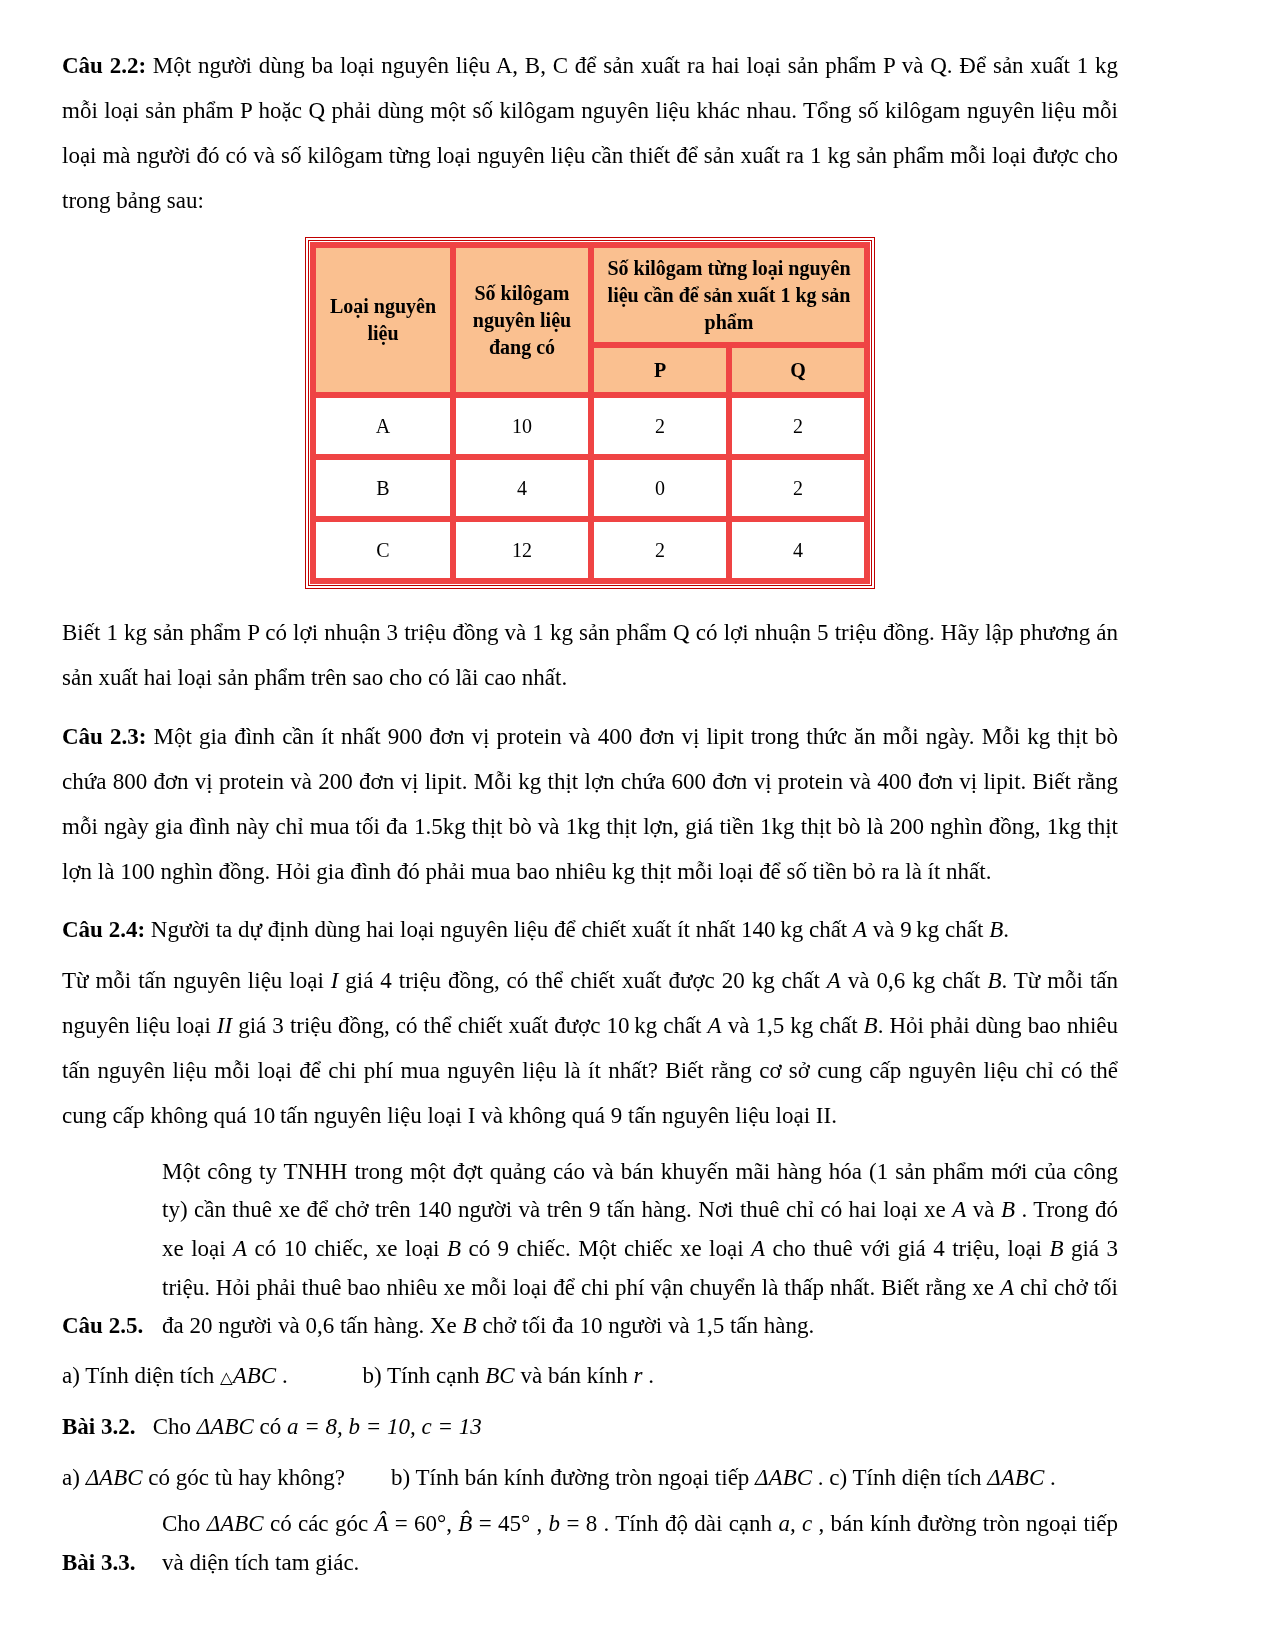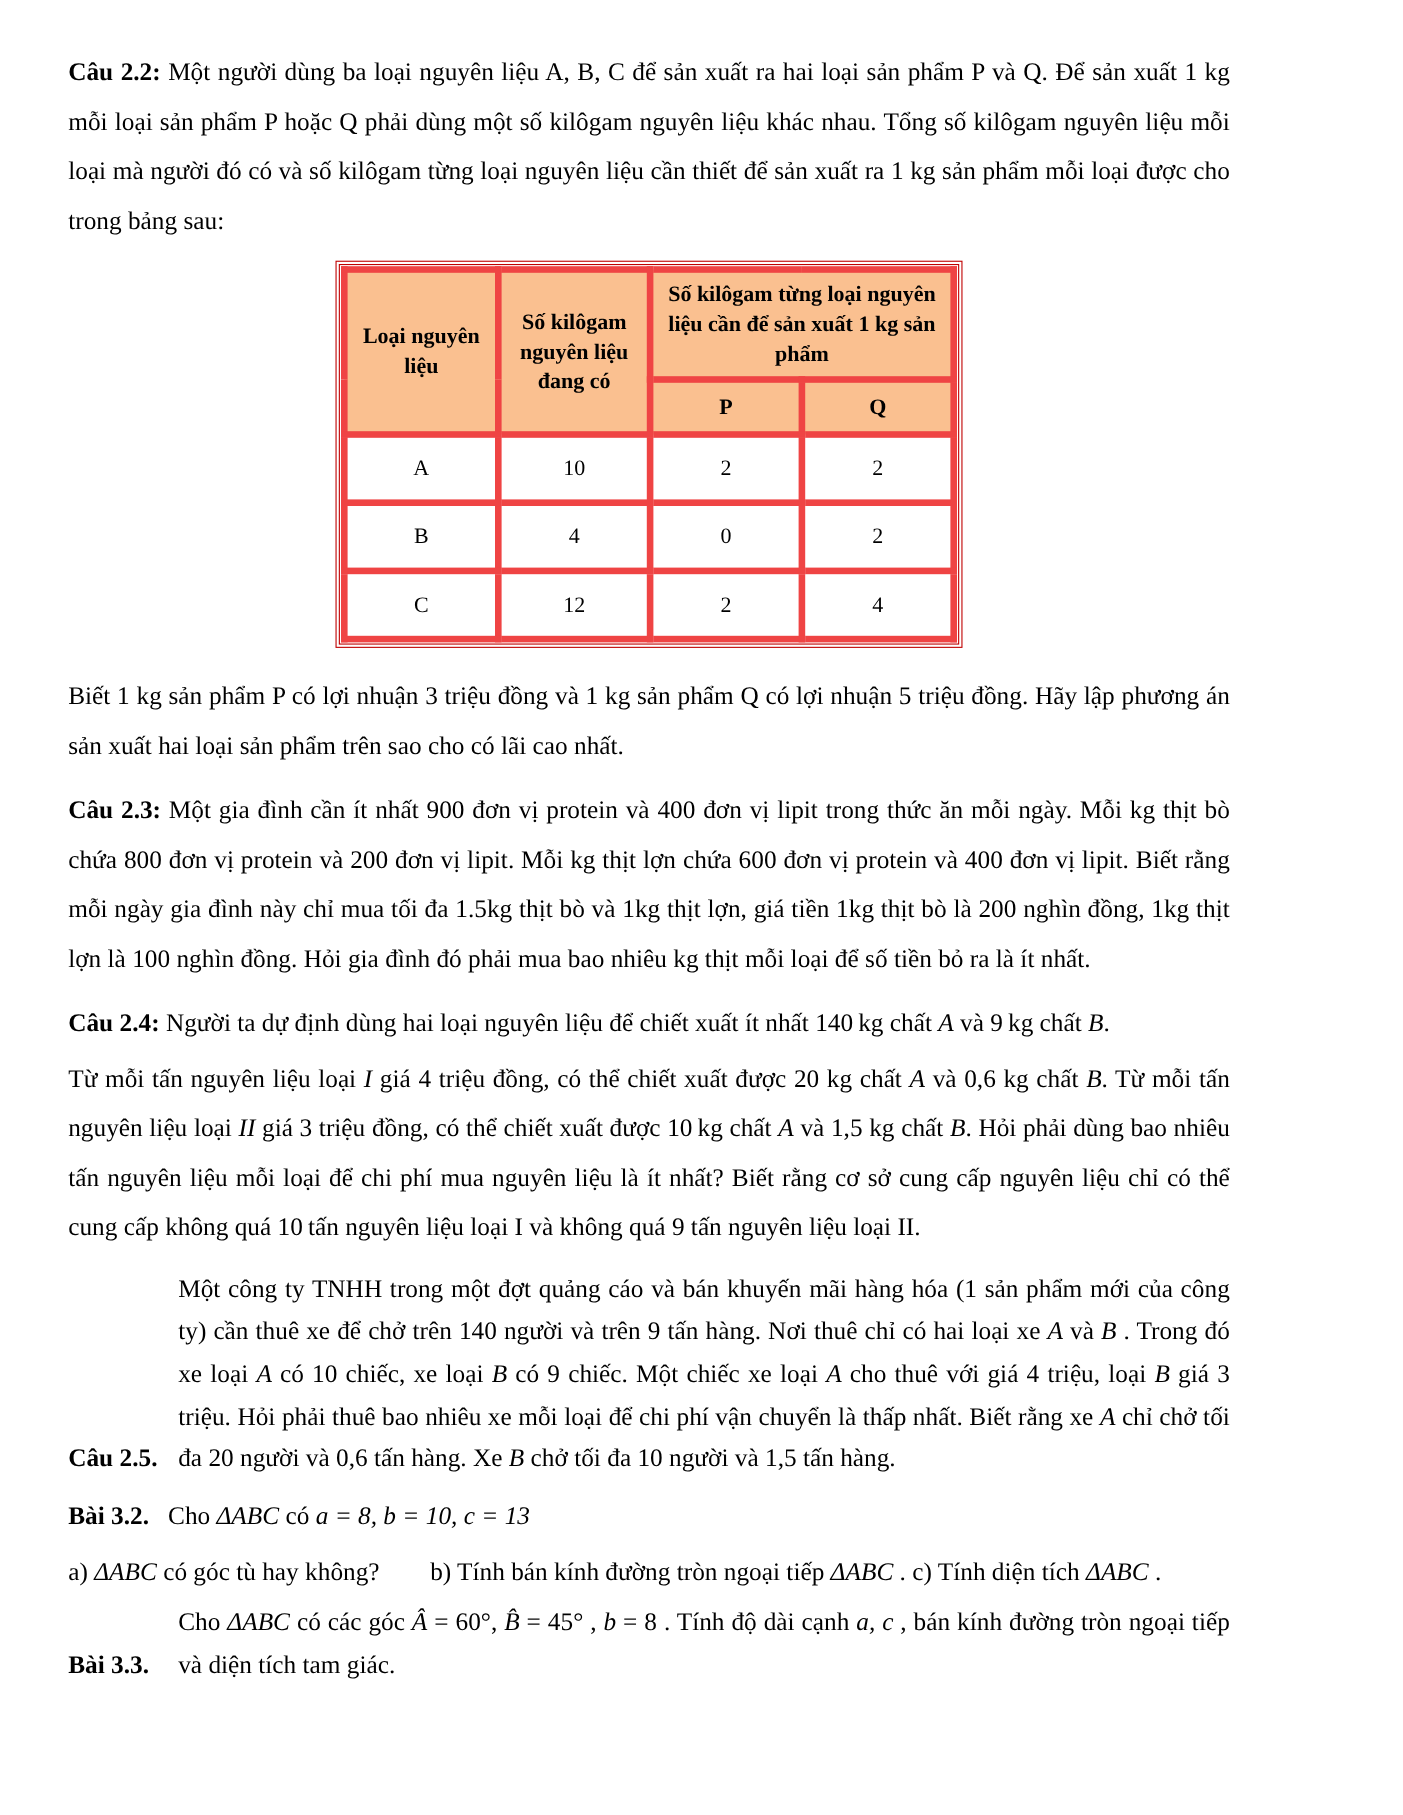--- a/index.html
+++ b/index.html
@@ -130,20 +130,21 @@
 
   <p class="para" style="margin-bottom:6px"><span class="b">Câu 2.4:</span><span> Người ta dự định dùng hai loại nguyên liệu để chiết xuất ít nhất 140 kg chất </span><span class="i">A</span><span> và 9 kg chất </span><span class="i">B</span><span>.</span></p>
 
   <p class="para"><span>Từ mỗi tấn nguyên liệu loại </span><span class="i">I</span><span> giá 4 triệu đồng, có thể chiết xuất được 20 kg chất </span><span class="i">A</span><span> và 0,6 kg chất </span><span class="i">B</span><span>. Từ mỗi tấn nguyên liệu loại </span><span class="i">II</span><span> giá 3 triệu đồng, có thể chiết xuất được 10 kg chất </span><span class="i">A</span><span> và 1,5 kg chất </span><span class="i">B</span><span>. Hỏi phải dùng bao nhiêu tấn nguyên liệu mỗi loại để chi phí mua nguyên liệu là ít nhất? Biết rằng cơ sở cung cấp nguyên liệu chỉ có thể cung cấp không quá 10 tấn nguyên liệu loại I và không quá 9 tấn nguyên liệu loại II.</span></p>
 
   <div class="hang">
     <div class="hang-label">Câu 2.5.</div>
     <div class="hang-body"><span>Một công ty TNHH trong một đợt quảng cáo và bán khuyến mãi hàng hóa (1 sản phẩm mới của công ty) cần thuê xe để chở trên 140 người và trên 9 tấn hàng. Nơi thuê chỉ có hai loại xe </span><span class="i">A</span><span> và </span><span class="i">B</span><span> . Trong đó xe loại </span><span class="i">A</span><span> có 10 chiếc, xe loại </span><span class="i">B</span><span> có 9 chiếc. Một chiếc xe loại </span><span class="i">A</span><span> cho thuê với giá 4 triệu, loại </span><span class="i">B</span><span> giá 3 triệu. Hỏi phải thuê bao nhiêu xe mỗi loại để chi phí vận chuyển là thấp nhất. Biết rằng xe </span><span class="i">A</span><span> chỉ chở tối đa 20 người và 0,6 tấn hàng. Xe </span><span class="i">B</span><span> chở tối đa 10 người và 1,5 tấn hàng.</span></div>
   </div>
 
+  <p class="para tight"><span>a) Tính diện tích </span><span class="small">△</span><span class="i">ABC</span><span> .&nbsp;&nbsp;&nbsp;&nbsp;&nbsp;&nbsp;&nbsp;&nbsp;&nbsp;&nbsp;&nbsp;&nbsp;&nbsp;b) Tính cạnh </span><span class="i">BC</span><span> và bán kính </span><span class="i">r</span><span> .</span></p>
 
   <p class="para tight" style="margin-top:12px"><span class="b">Bài 3.2.</span><span>&nbsp;&nbsp;&nbsp;Cho </span><span class="i">ΔABC</span><span> có </span><span class="i">a = 8, b = 10, c = 13</span></p>
   <p class="para tight" style="margin-top:12px"><span>a) </span><span class="i">ΔABC</span><span> có góc tù hay không?&nbsp;&nbsp;&nbsp;&nbsp;&nbsp;&nbsp;&nbsp;&nbsp;b) Tính bán kính đường tròn ngoại tiếp </span><span class="i">ΔABC</span><span> .  c) Tính diện tích </span><span class="i">ΔABC</span><span> .</span></p>
 
   <div class="hang" style="">
     <div class="hang-label">Bài 3.3.</div>
     <div class="hang-body"><span>Cho </span><span class="i">ΔABC</span><span> có các góc </span><span class="i">Â</span><span> = 60°, </span><span class="i">B̂</span><span> = 45° ,  </span><span class="i">b</span><span> = 8 . Tính độ dài cạnh </span><span class="i">a, c</span><span> , bán kính đường tròn ngoại tiếp và diện tích tam giác.</span></div>
   </div>
 
 </div>

